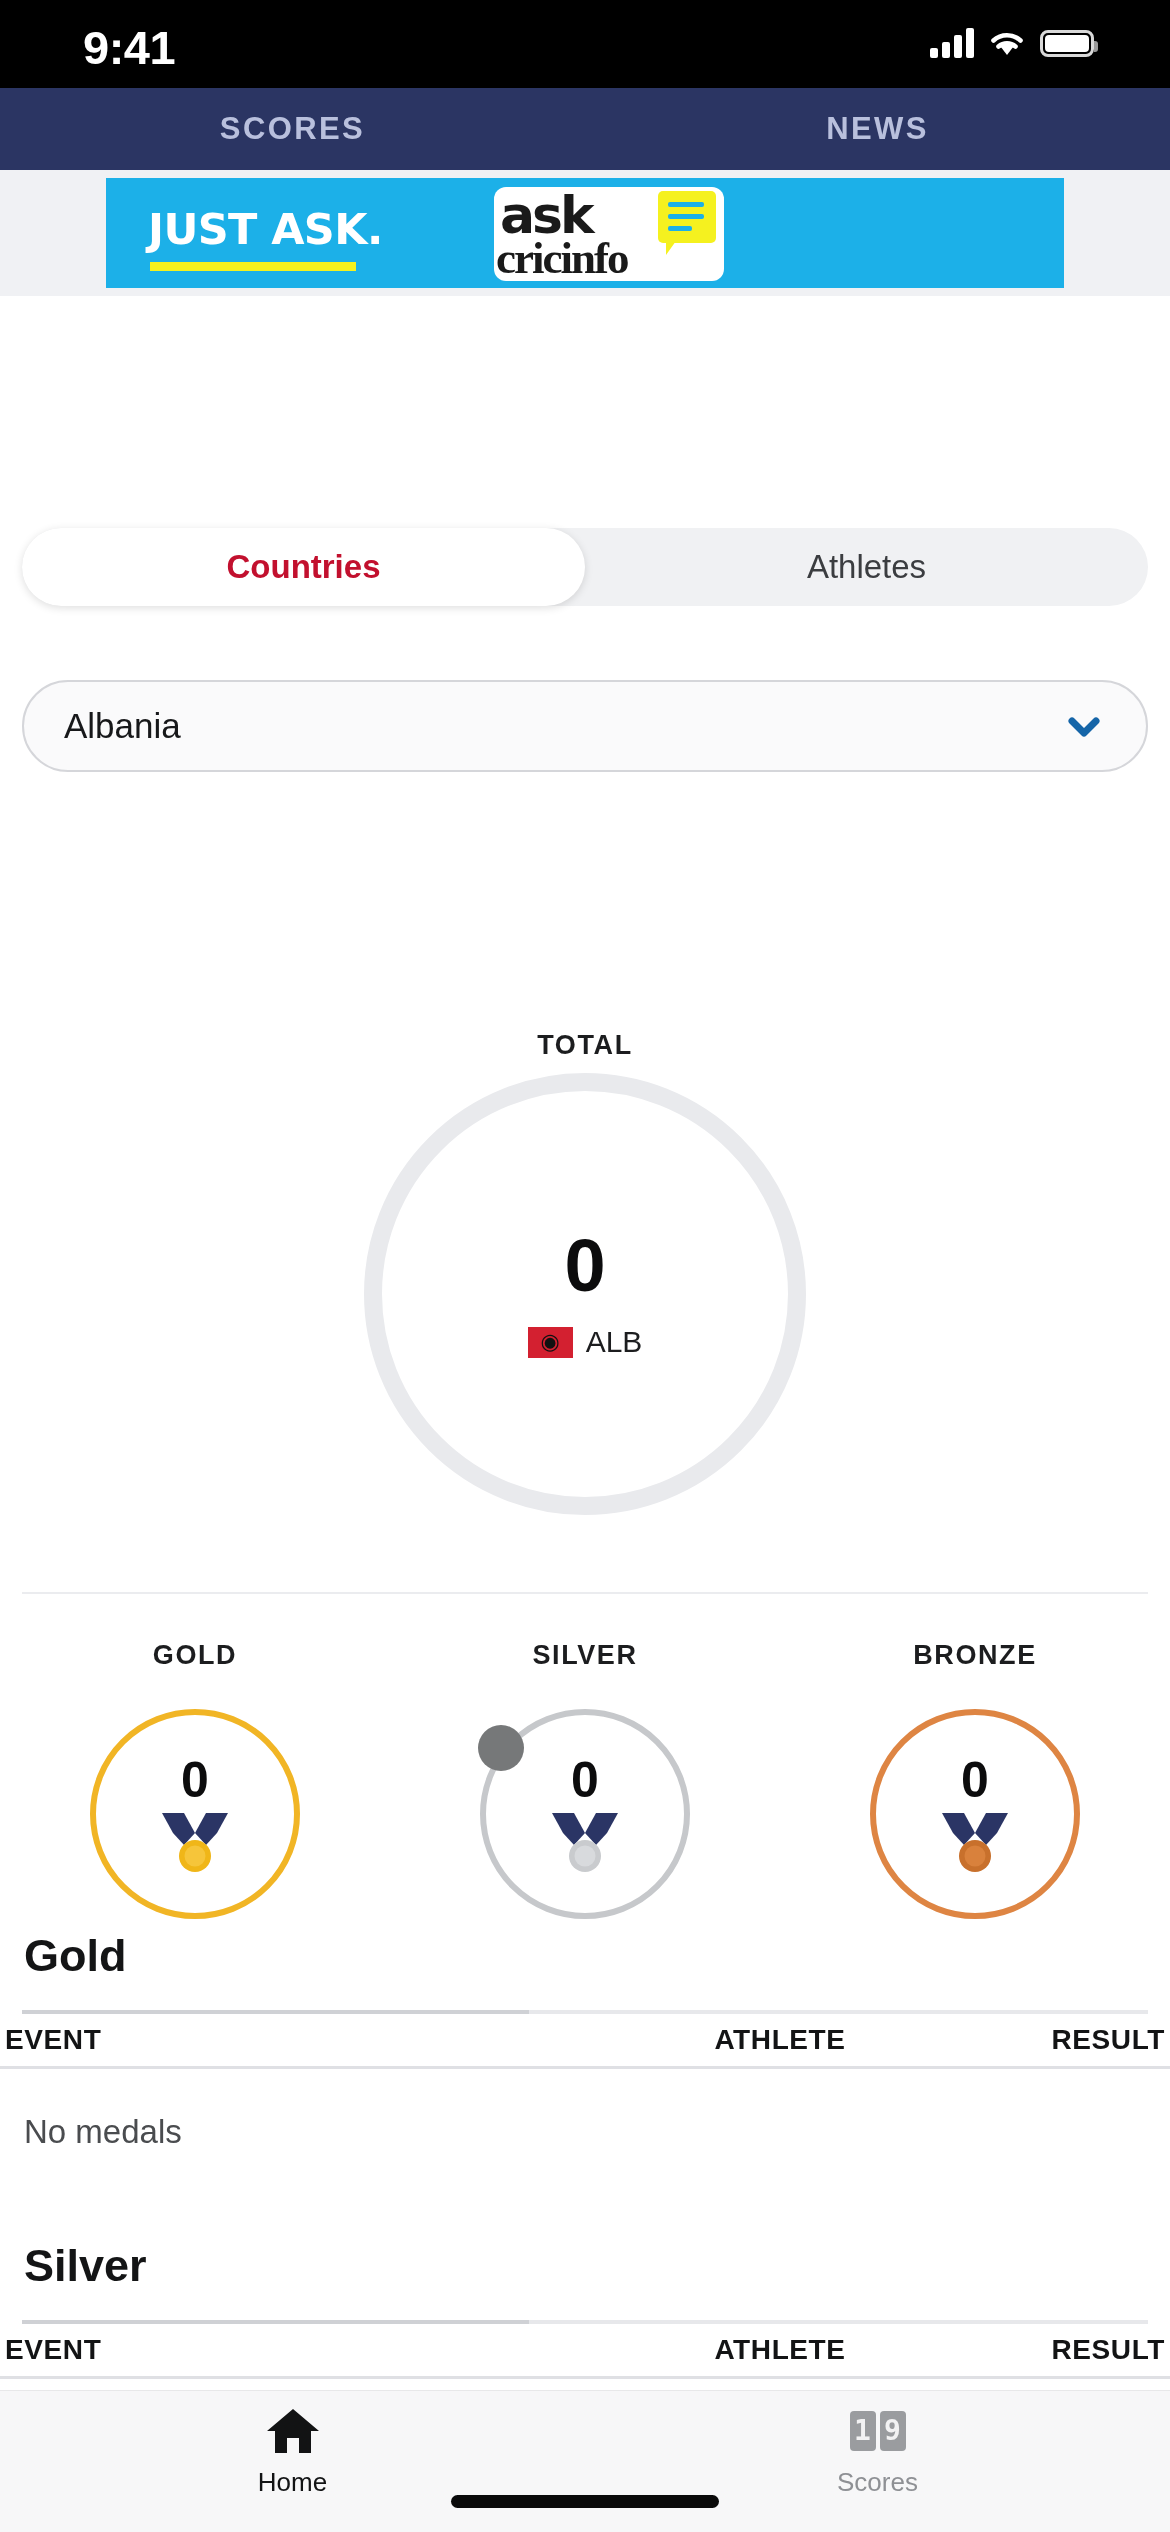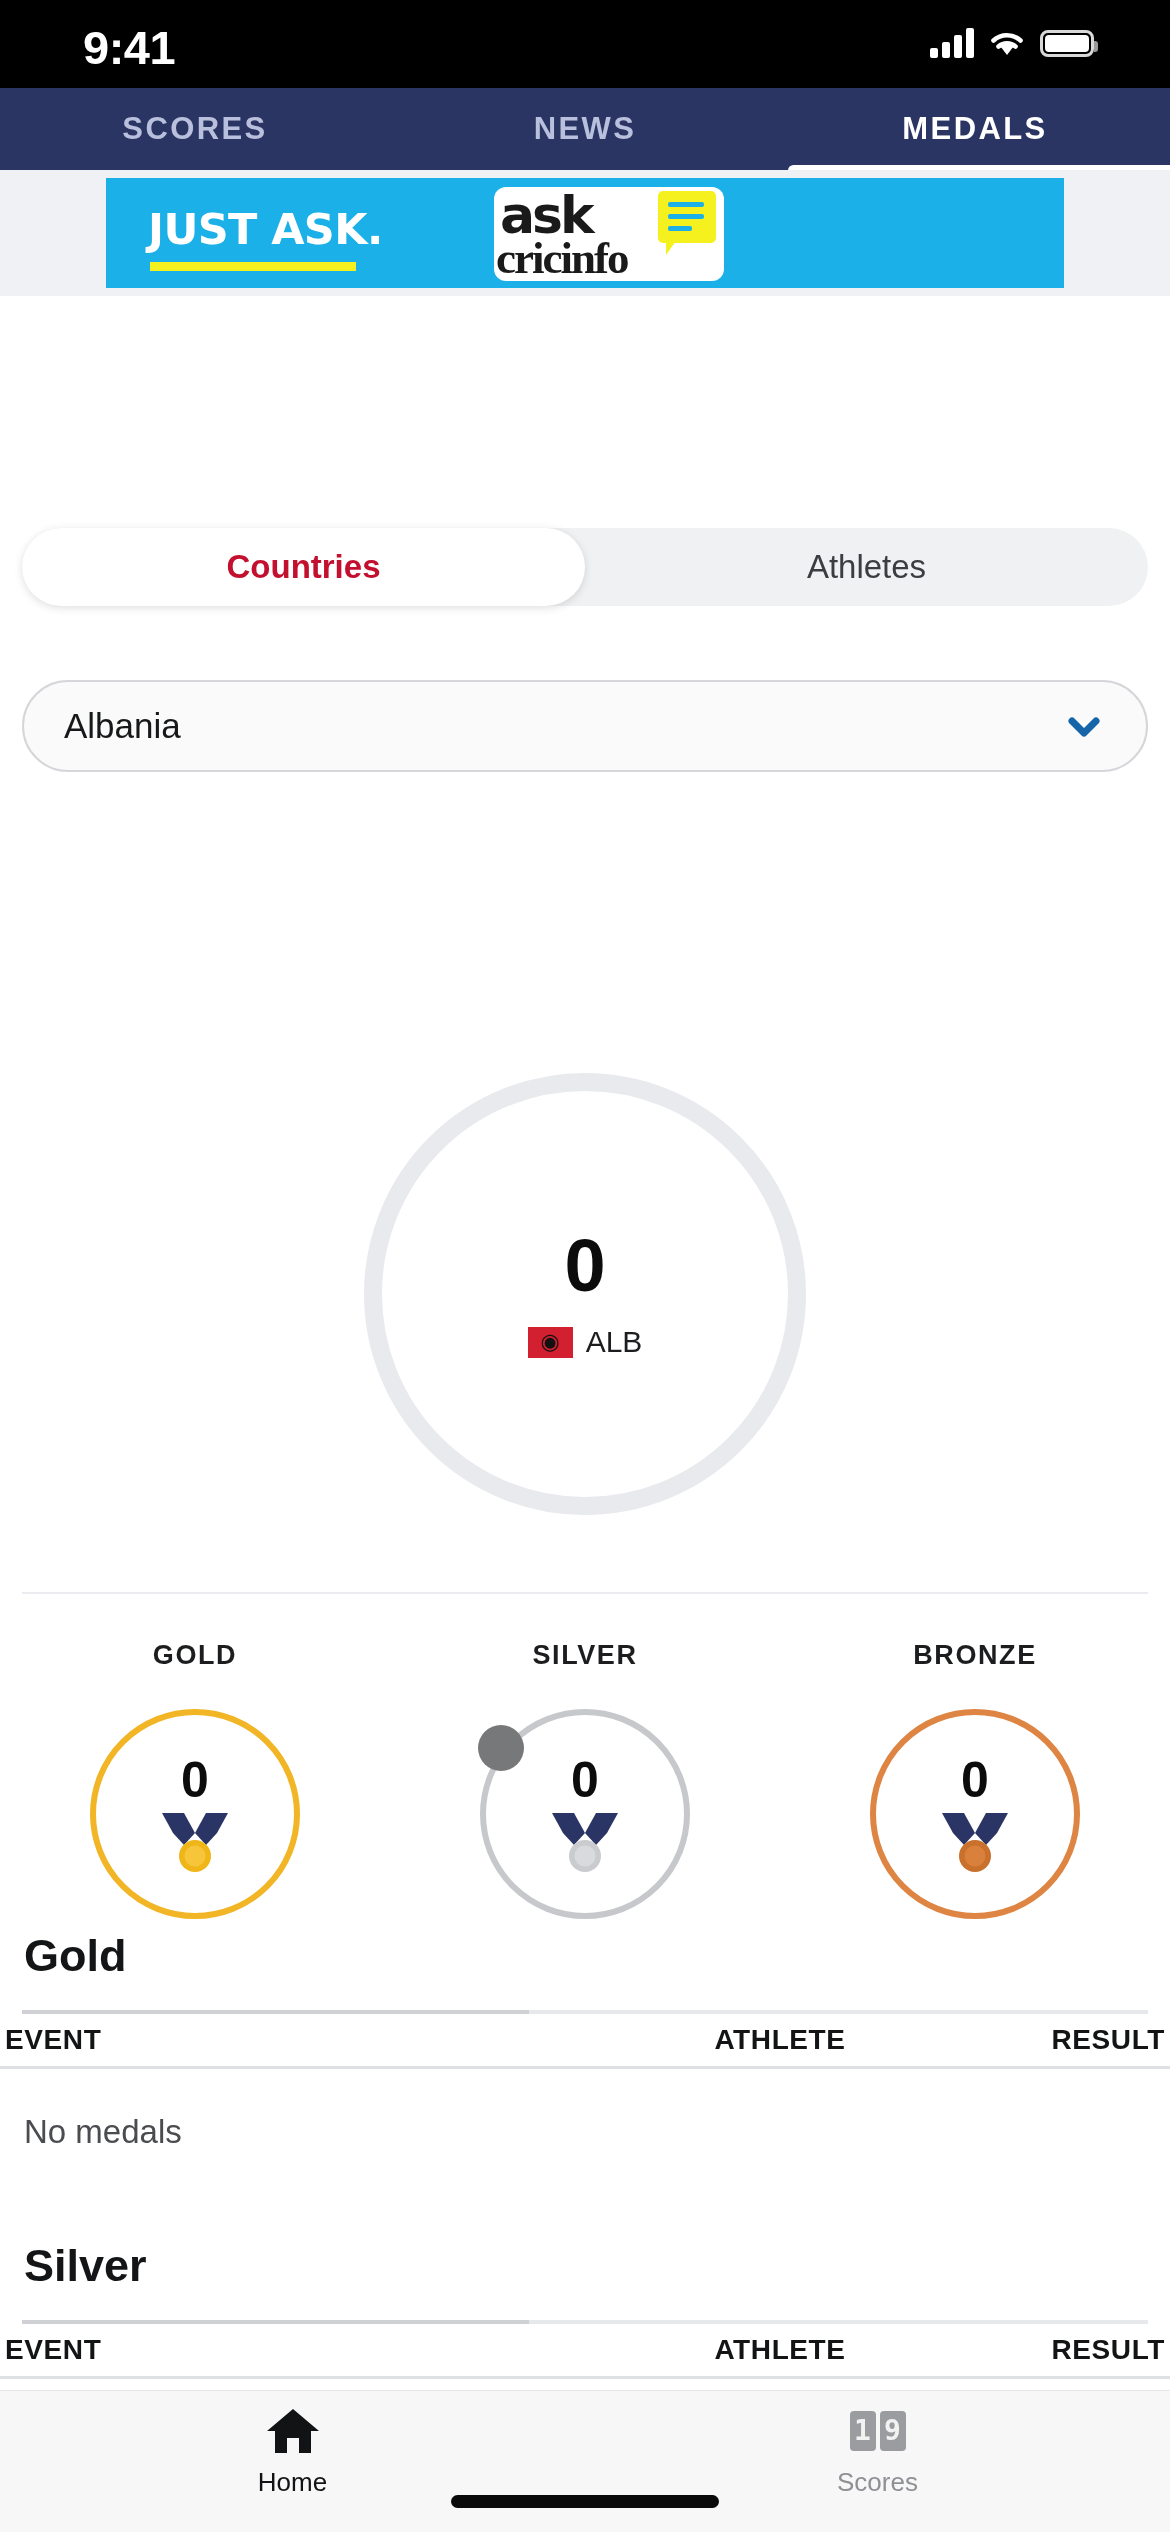--- a/index.html
+++ b/index.html
@@ -232,21 +232,20 @@
       </div>
       <div class="batt">
           <i></i>
         </div>
     </div>
   </div>
 
   <div class="topnav">
     <div class="tab">SCORES</div>
     <div class="tab">NEWS</div>
-    <div class="tab active">MEDALS</div>
   </div>
 
   <div class="adwrap">
     <div class="ad">
       <div class="ad-just">JUST ASK.</div>
       <div class="ad-underline"></div>
       <div class="ad-logo">
         <div class="ad-ask">ask</div>
         <div class="ad-bubble">
             <i></i>
@@ -265,20 +264,21 @@
 
   <div class="select">
     <div class="select-value">Albania</div>
     <div class="chev">
       <svg width="44" height="44" viewBox="0 0 44 44">
         <path d="M10 17 L22 29 L34 17" stroke="#1565a8" stroke-width="7" fill="none" stroke-linecap="round" stroke-linejoin="round"></path>
       </svg>
     </div>
   </div>
 
+  <div class="total-label">TOTAL</div>
   <div class="total-ring">
     <div class="total-num">0</div>
     <div class="total-cty">
       <div class="flag-alb">
           <span>◉</span>
         </div>
       <div class="total-abbr">ALB</div>
     </div>
   </div>
 

